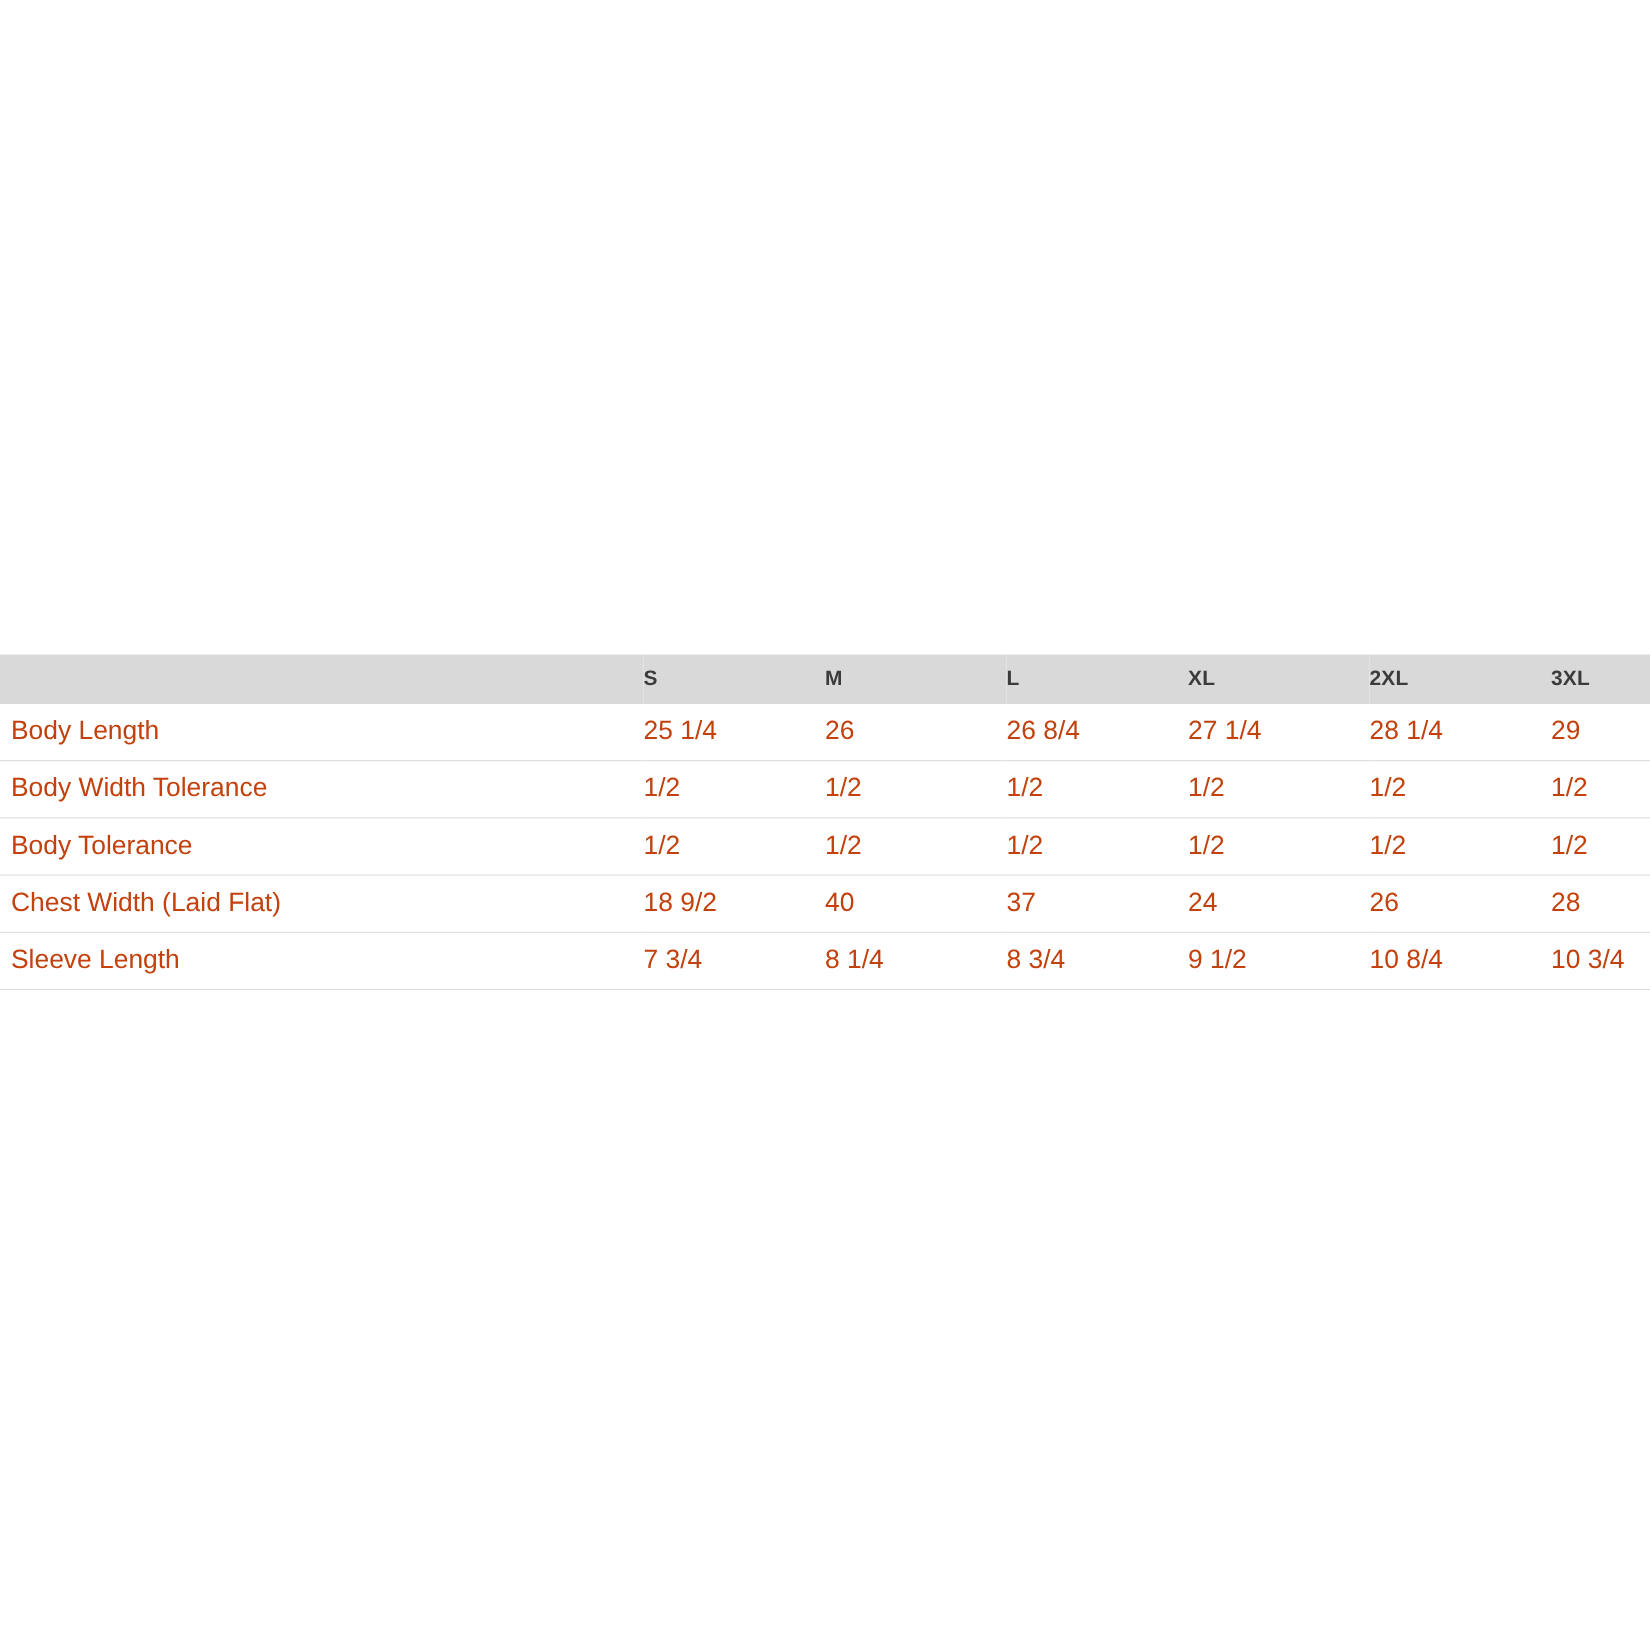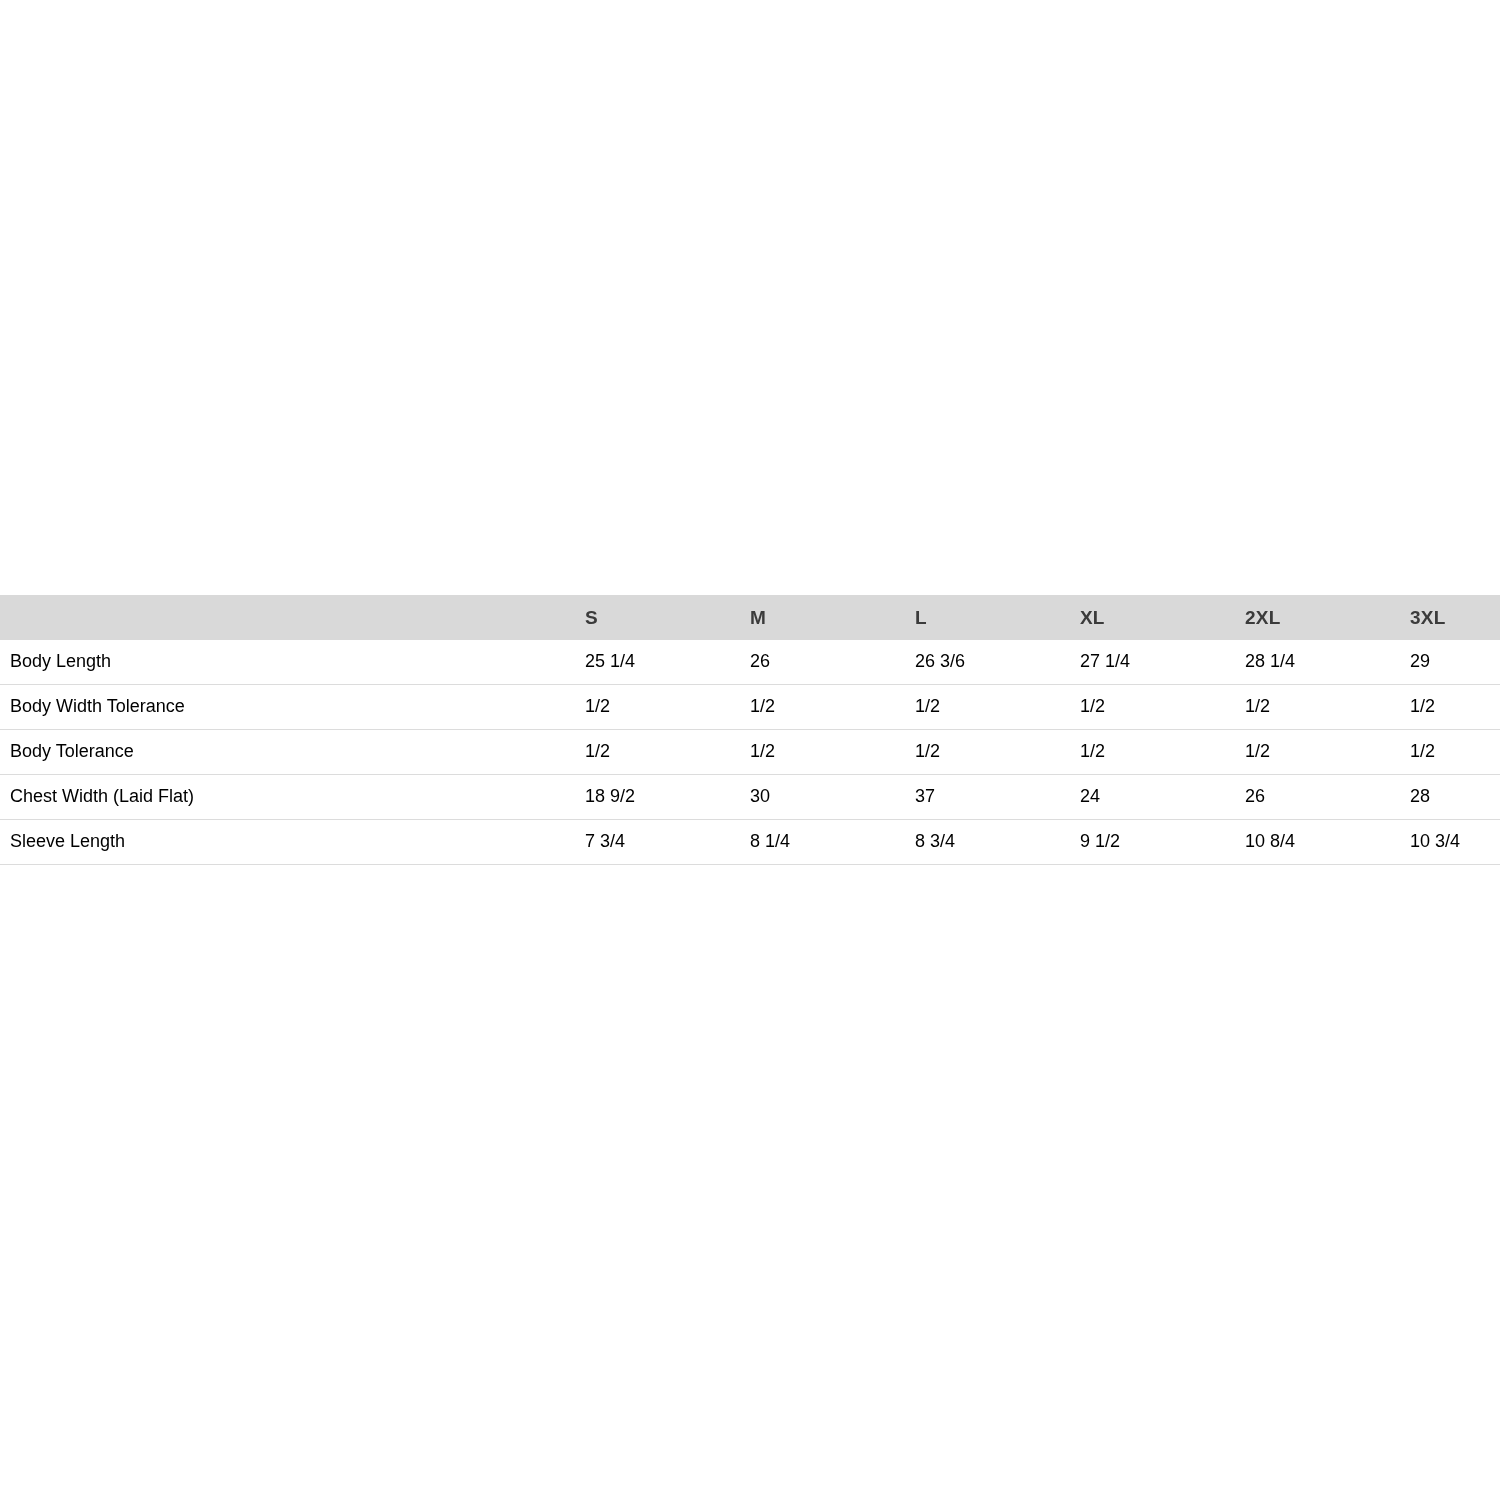--- a/index.html
+++ b/index.html
@@ -36,23 +36,23 @@
     font-size: 19px;
     font-weight: bold;
     color: #3b3b3b;
     text-align: left;
     padding: 12px 0 11px 0;
     vertical-align: middle;
     letter-spacing: 0.2px;
   }
 
   table.size-chart tbody td {
-    font-size: 18px;
+    font-size: 24px;
     font-weight: 400;
-    color: #000000;
+    color: #c2410c;
     text-align: left;
     padding: 11px 0 12px 0;
     border-bottom: 1px solid #dcdcdc;
     vertical-align: middle;
     white-space: nowrap;
   }
 
   table.size-chart tbody tr:last-child td {
     border-bottom: 1px solid #dcdcdc;
   }
@@ -85,21 +85,21 @@
         <th class="col-size">XL</th>
         <th class="col-size">2XL</th>
         <th class="col-last">3XL</th>
       </tr>
     </thead>
     <tbody>
       <tr>
         <td class="col-label">Body Length</td>
         <td class="col-size">25 1/4</td>
         <td class="col-size">26</td>
-        <td class="col-size">26 3/6</td>
+        <td class="col-size">26 8/4</td>
         <td class="col-size">27 1/4</td>
         <td class="col-size">28 1/4</td>
         <td class="col-last">29</td>
       </tr>
       <tr>
         <td class="col-label">Body Width Tolerance</td>
         <td class="col-size">1/2</td>
         <td class="col-size">1/2</td>
         <td class="col-size">1/2</td>
         <td class="col-size">1/2</td>
@@ -111,21 +111,21 @@
         <td class="col-size">1/2</td>
         <td class="col-size">1/2</td>
         <td class="col-size">1/2</td>
         <td class="col-size">1/2</td>
         <td class="col-size">1/2</td>
         <td class="col-last">1/2</td>
       </tr>
       <tr>
         <td class="col-label">Chest Width (Laid Flat)</td>
         <td class="col-size">18 9/2</td>
-        <td class="col-size">30</td>
+        <td class="col-size">40</td>
         <td class="col-size">37</td>
         <td class="col-size">24</td>
         <td class="col-size">26</td>
         <td class="col-last">28</td>
       </tr>
       <tr>
         <td class="col-label">Sleeve Length</td>
         <td class="col-size">7 3/4</td>
         <td class="col-size">8 1/4</td>
         <td class="col-size">8 3/4</td>

